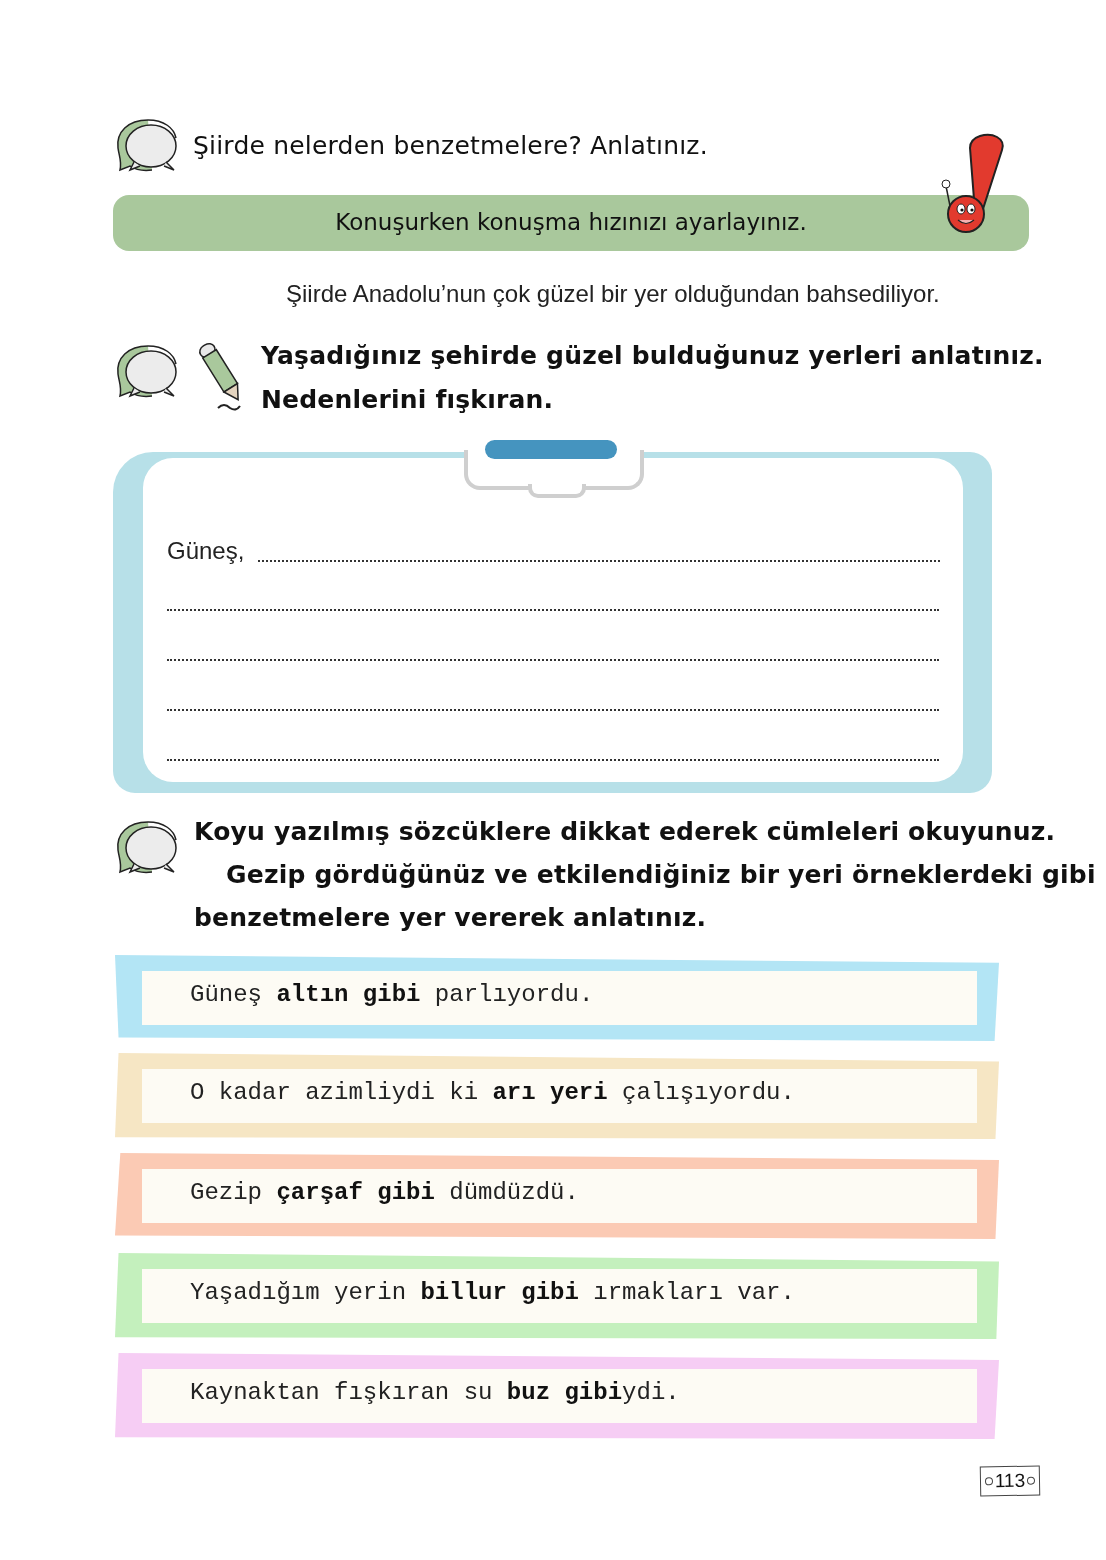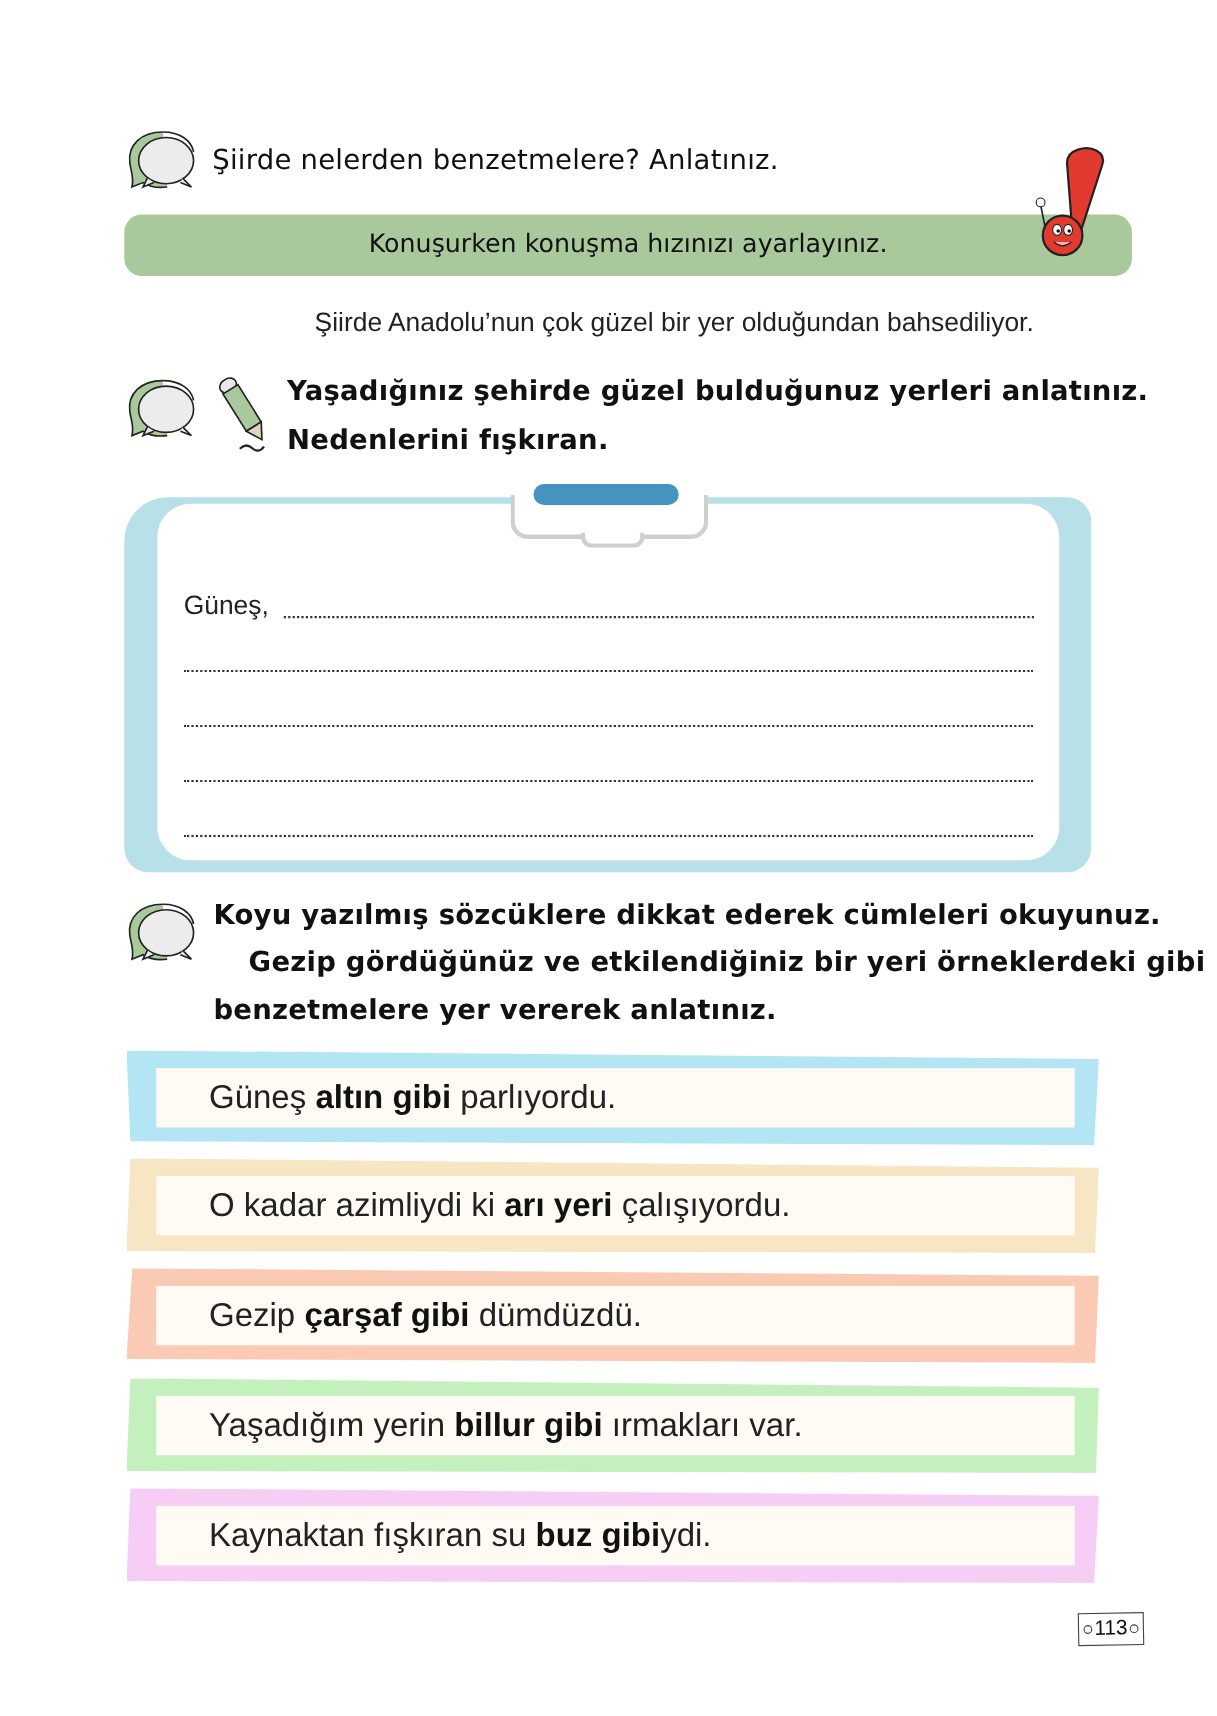--- a/index.html
+++ b/index.html
@@ -52,22 +52,22 @@
   }
   .strip {
     position: absolute; left: 115px; width: 884px; height: 86px;
   }
   .strip .outer { position: absolute; inset: 0; }
   .strip .inner {
     position: absolute; left: 27px; right: 22px; top: 16px; bottom: 16px;
     background: #fdfbf4;
   }
   .strip .sent {
-    position: absolute; left: 75px; top: 26px; font-size: 30px;
-    font-family: Liberation Sans, sans-serif; color: #222;
+    position: absolute; left: 75px; top: 26px; font-size: 24px;
+    font-family: Liberation Mono, monospace; color: #222;
   }
   .strip .sent b { font-weight: bold; color:#111; }
   .page-num {
     left: 980px; top: 1466px; width: 58px; height: 28px;
     border: 1.5px solid #444; font-size: 19px; text-align: center; line-height: 28px;
     font-family: "Liberation Sans", sans-serif; transform: rotate(-1deg);
   }
   .page-num .dot { position:absolute; top:10px; width:6px; height:6px; border:1px solid #444; border-radius:50%; }
 </style>
 </head>

